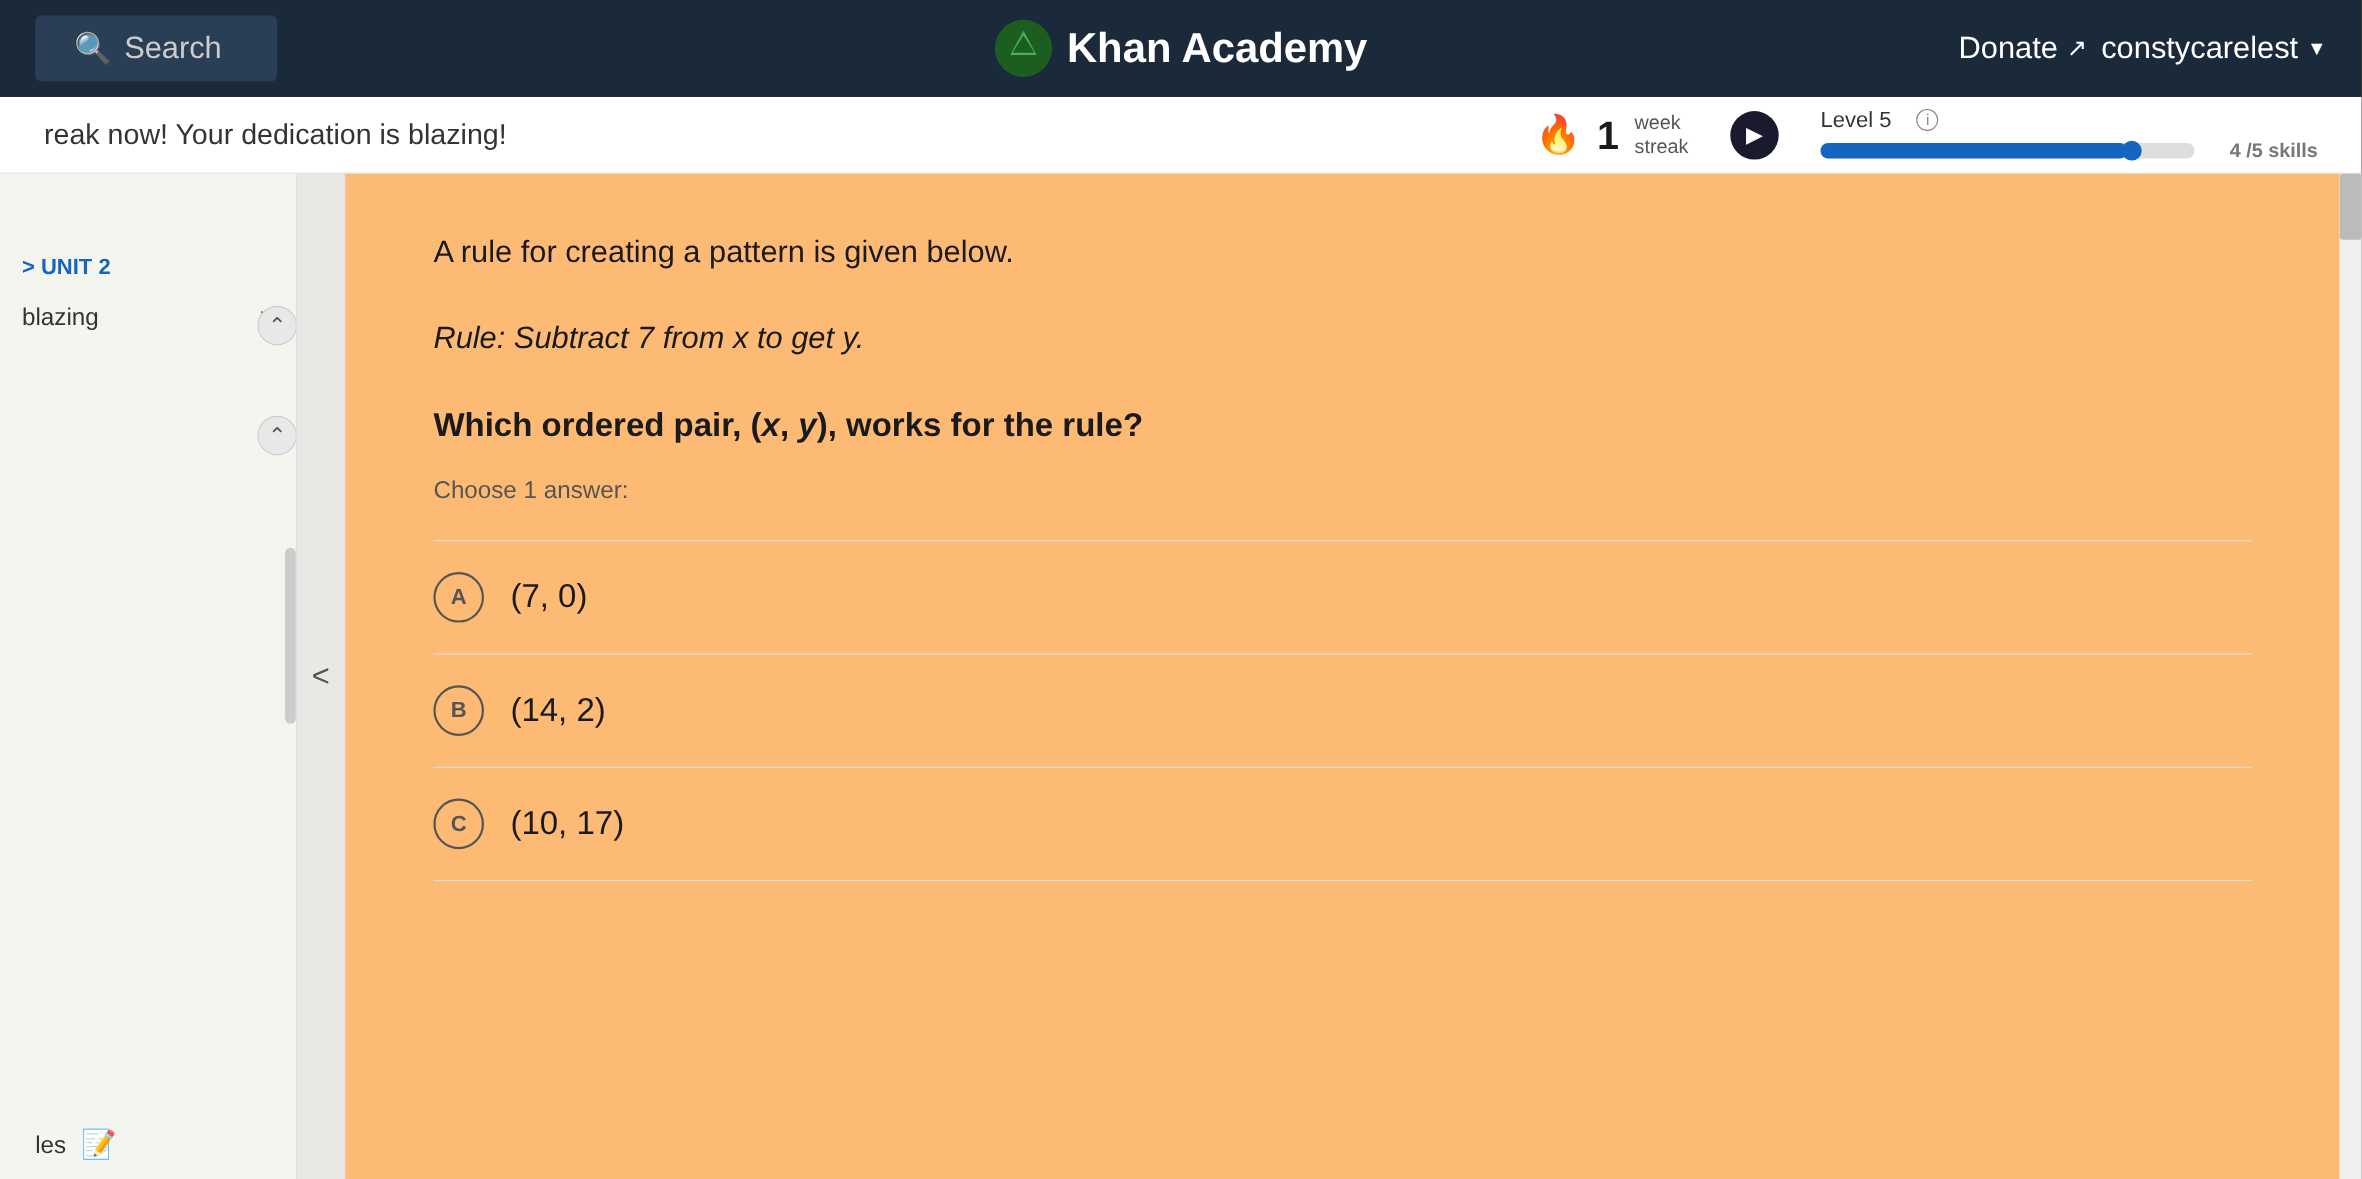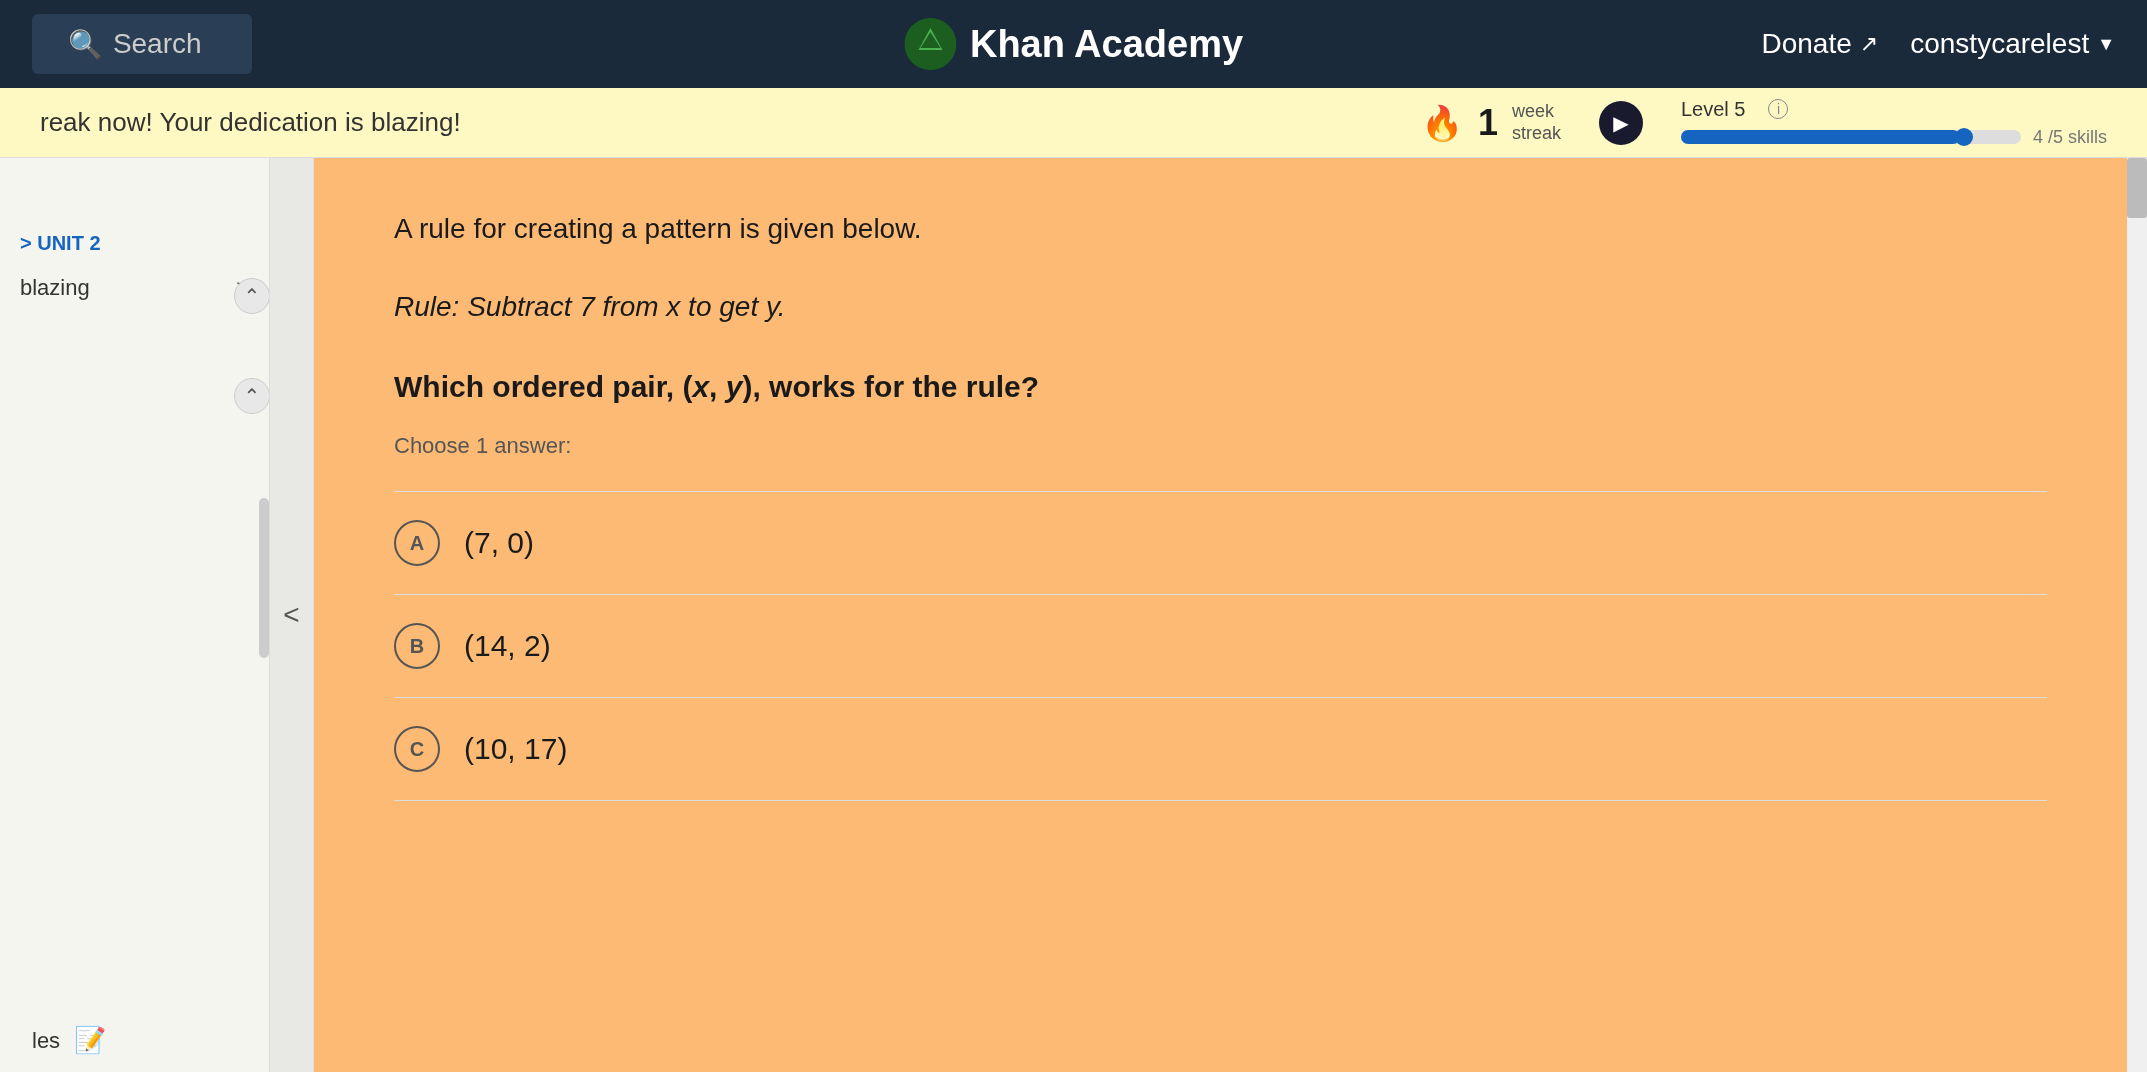--- a/index.html
+++ b/index.html
@@ -50,21 +50,21 @@
     }
     .brand-name {
       font-size: 38px;
       font-weight: 700;
       color: #fff;
     }
     .nav-right {
       margin-left: auto;
       display: flex;
       align-items: flex-start;
-      gap: 32px;
+      gap: 13px;
     }
     .donate-btn {
       background: none;
       border: none;
       color: #fff;
       font-size: 28px;
       cursor: pointer;
       display: flex;
       align-items: center;
       gap: 8px;
@@ -79,21 +79,21 @@
       font-size: 28px;
       cursor: pointer;
       display: flex;
       align-items: center;
       gap: 8px;
     }
     .chevron-down { font-size: 18px; }
 
     
     .streak-bar {
-      background: #fef9c3;
+      background: #ffffff;
       height: 70px;
       display: flex;
       align-items: center;
       padding: 0 40px;
       gap: 32px;
       border-bottom: 1px solid #ddd;
     }
     .streak-text {
       font-size: 26px;
       color: #333;
@@ -176,21 +176,22 @@
       top: 50%;
       transform: translateY(-50%);
       width: 18px;
       height: 18px;
       background: #1565c0;
       border-radius: 50%;
     }
     .skills-label {
       font-size: 18px;
       color: #777;
-      margin-left: 2px;
+      margin-left: 22px;
+      font-weight: bold;
     }
 
     
     .main-layout {
       display: flex;
       height: calc(1072px - 88px - 70px);
       background: #fff;
     }
 
     

